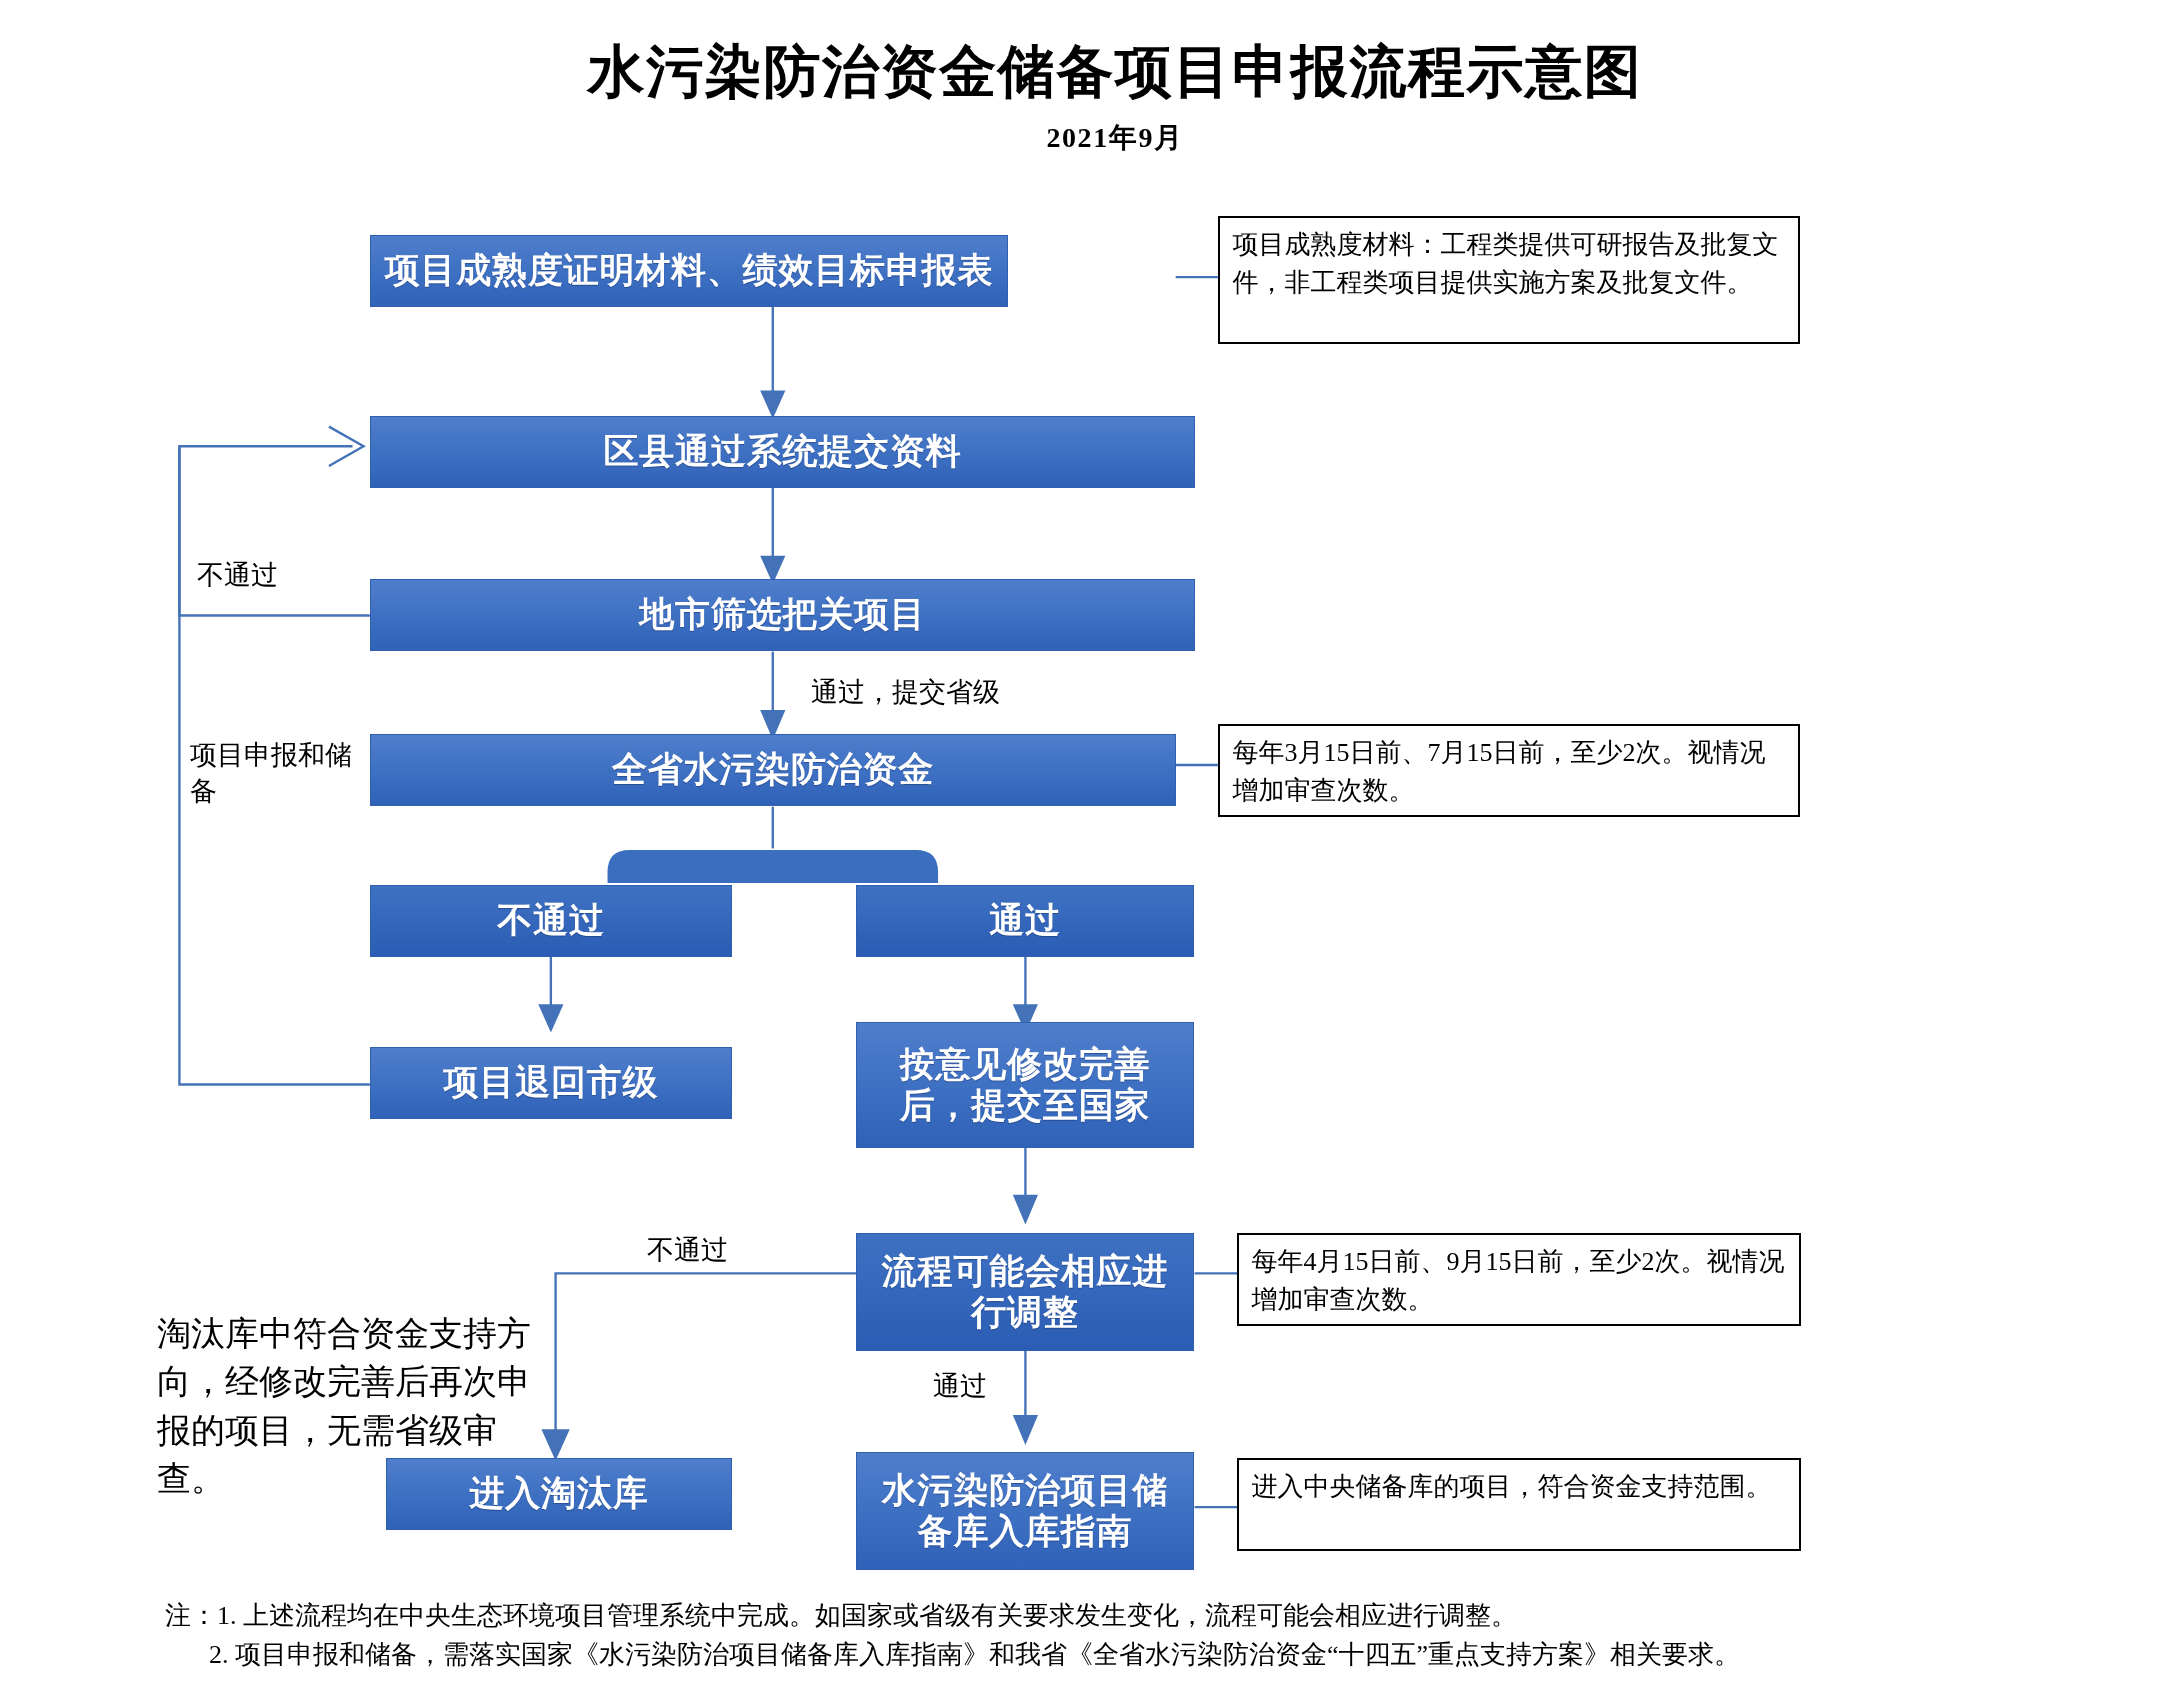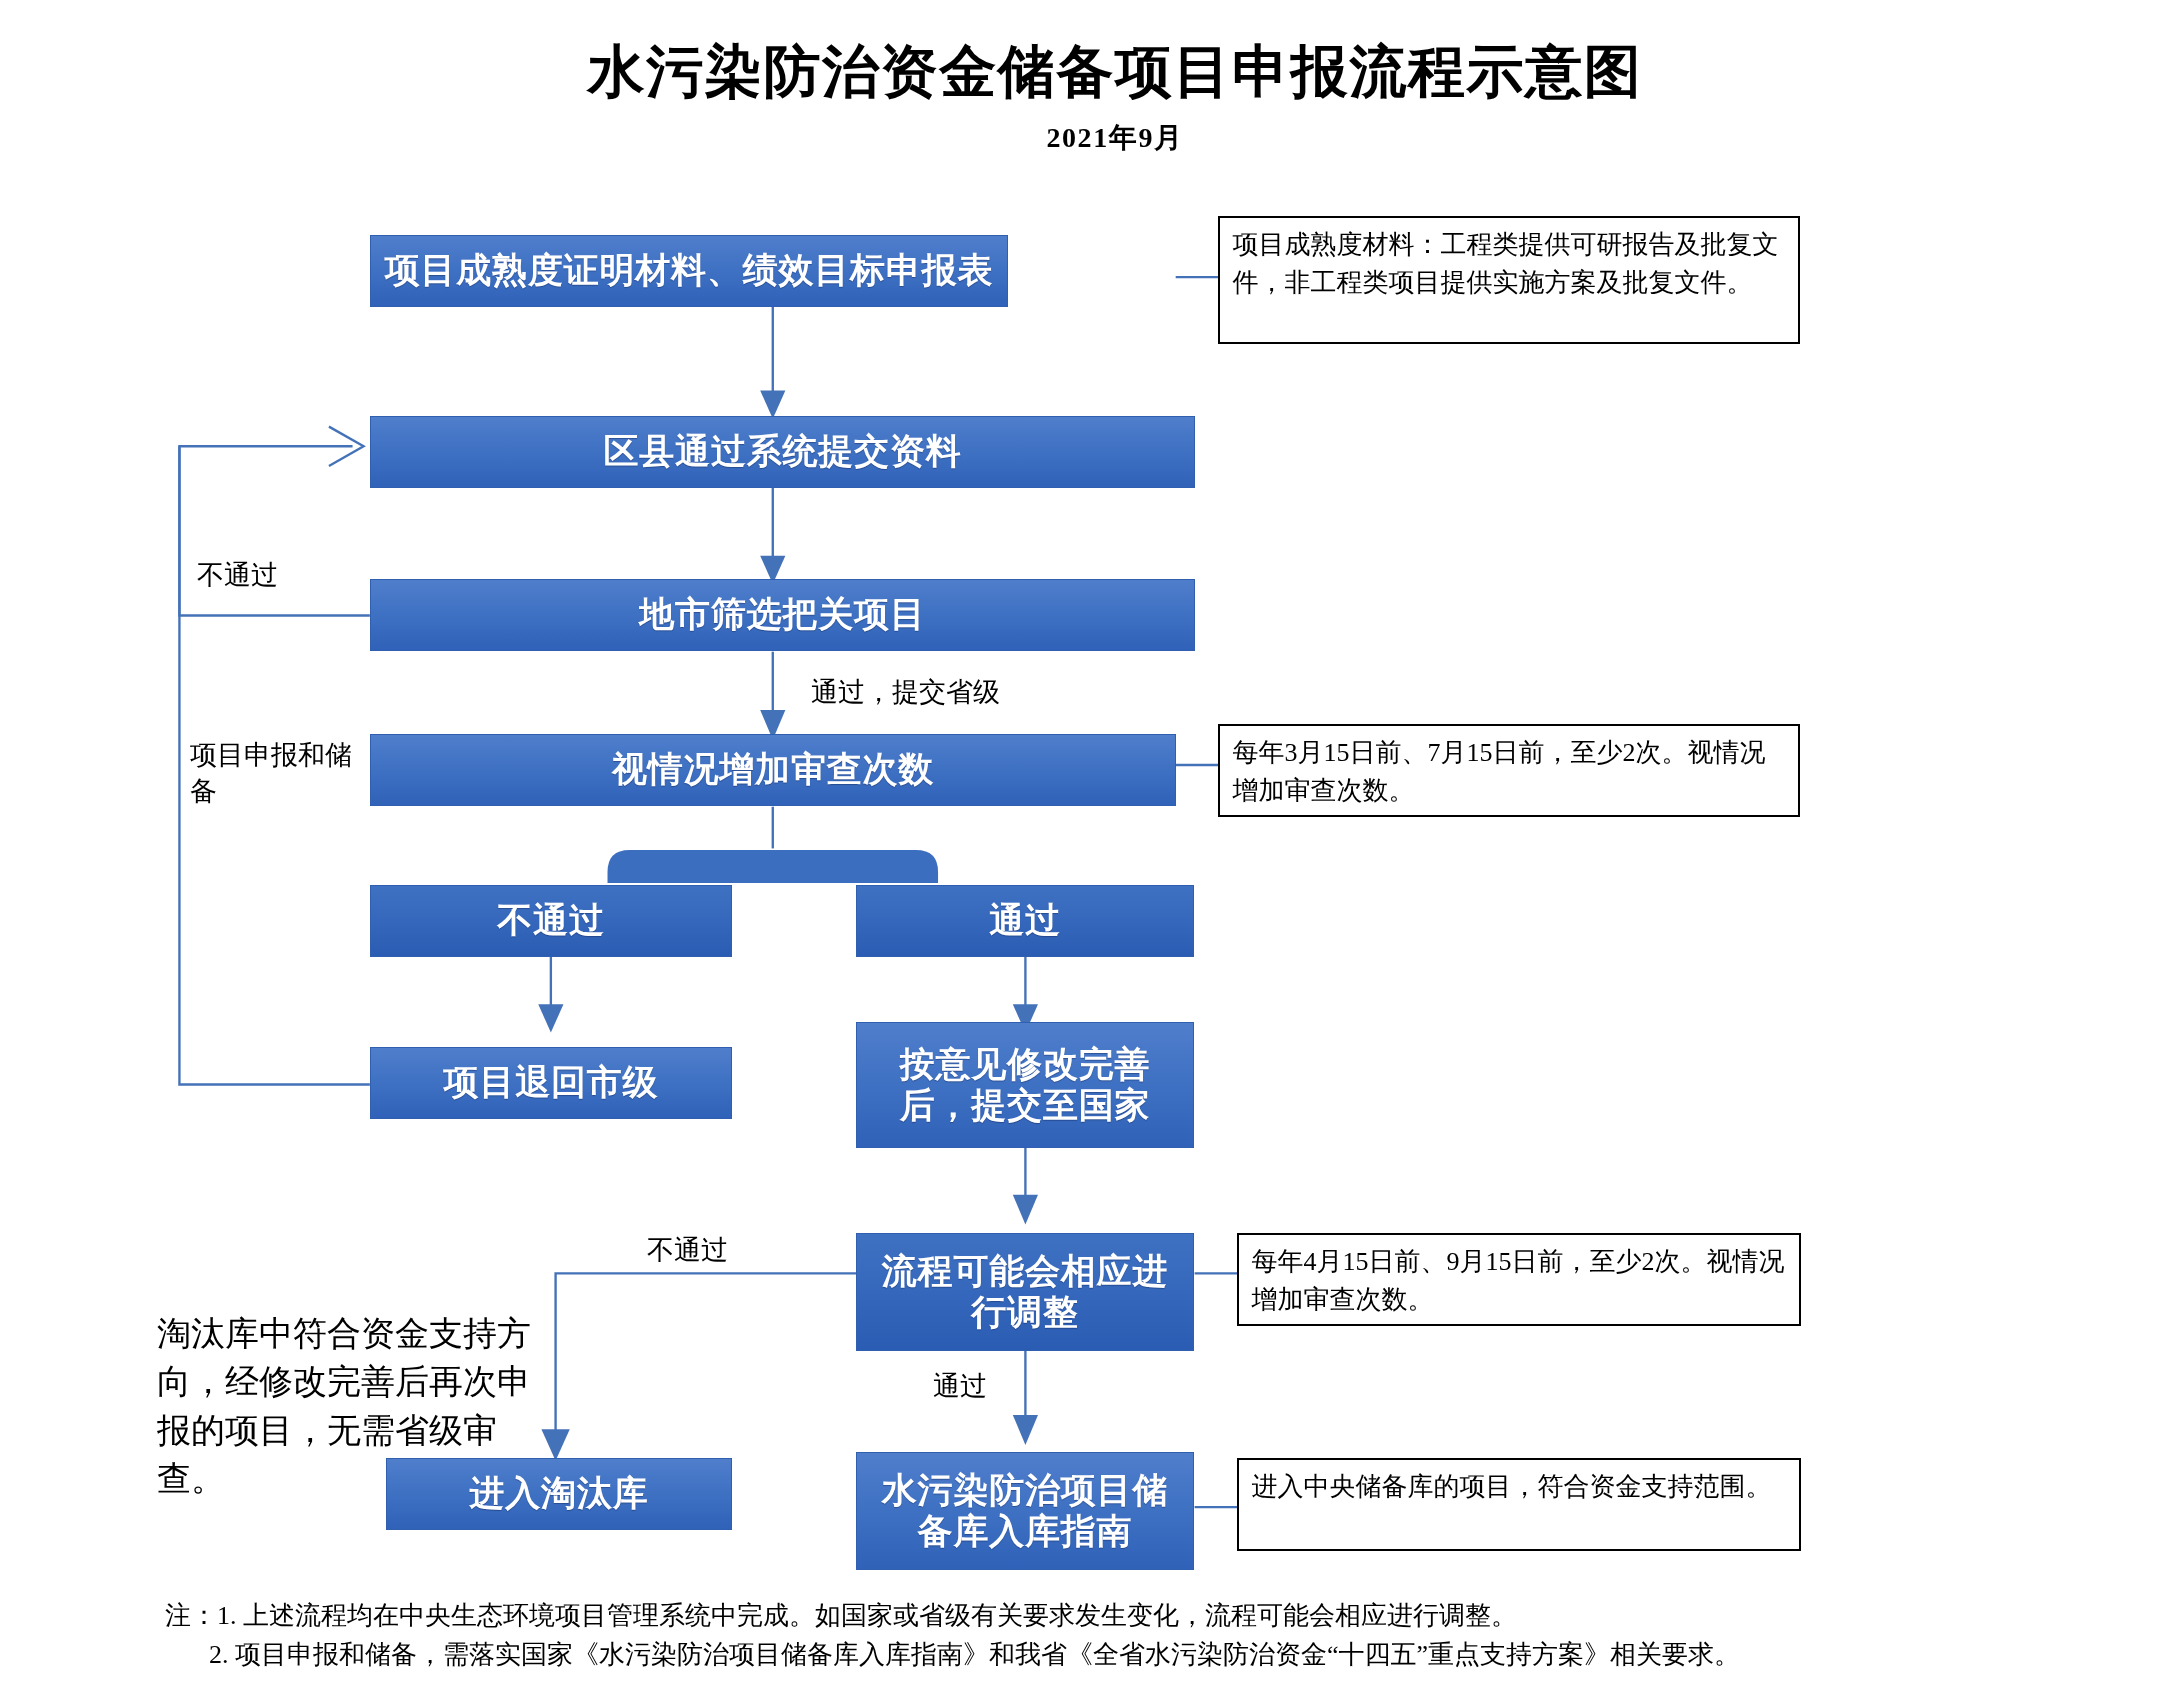--- a/index.html
+++ b/index.html
@@ -100,21 +100,21 @@
     <path class="leader" d="M 1518 1618 L 1572 1618"></path>
     <path class="leader" d="M 1518 1915 L 1572 1915"></path>
   </svg>
 
   <div class="pbox" style="left:370px;top:235px;width:638px;height:72px;font-size:35px;">项目成熟度证明材料、绩效目标申报表</div>
 
   <div class="pbox" style="left:370px;top:416px;width:825px;height:72px;font-size:35px;">区县通过系统提交资料</div>
 
   <div class="pbox" style="left:370px;top:579px;width:825px;height:72px;font-size:35px;">地市筛选把关项目</div>
 
-  <div class="pbox" style="left:370px;top:734px;width:806px;height:72px;font-size:35px;">视情况增加审查次数</div>
+  <div class="pbox" style="left:370px;top:734px;width:806px;height:72px;font-size:35px;">全省水污染防治资金</div>
 
   <div class="pbox dark" style="left:370px;top:885px;width:362px;height:72px;font-size:35px;">不通过</div>
 
   <div class="pbox dark" style="left:856px;top:885px;width:338px;height:72px;font-size:35px;">通过</div>
 
   <div class="pbox" style="left:370px;top:1047px;width:362px;height:72px;font-size:35px;">项目退回市级</div>
 
   <div class="pbox" style="left:856px;top:1022px;width:338px;height:126px;font-size:35px;padding:0 19px;">按意见修改完善后，提交至国家</div>
 
   <div class="pbox dark" style="left:856px;top:1233px;width:338px;height:118px;font-size:35px;padding:0 19px;">流程可能会相应进行调整</div>

